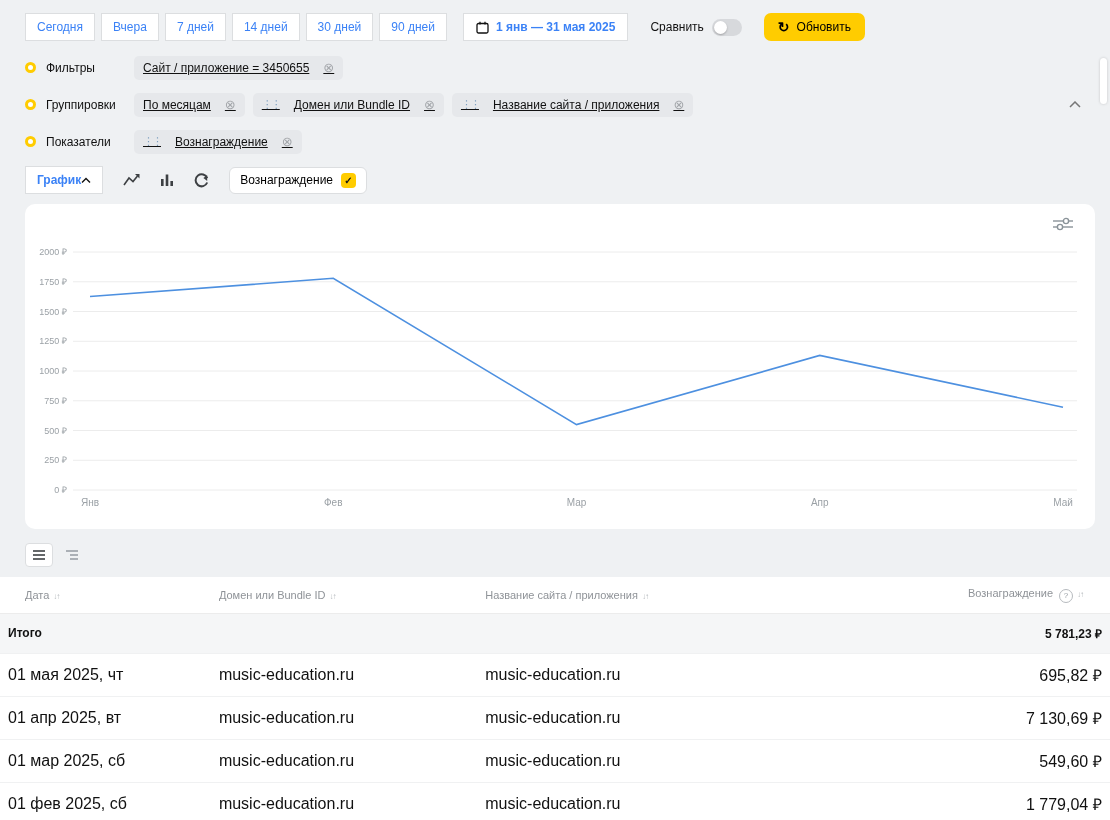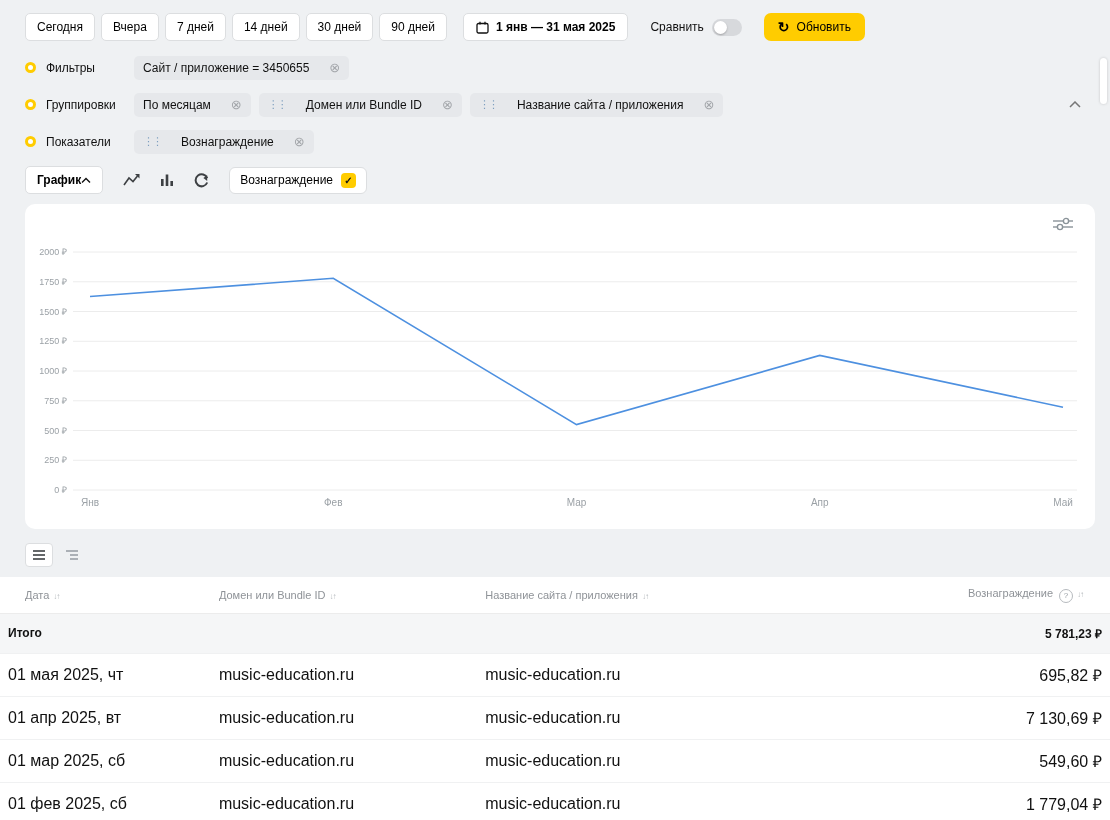--- a/index.html
+++ b/index.html
@@ -4,37 +4,37 @@
 <style>
   html,body{margin:0;padding:0;}
   body{
     width:1110px;height:820px;overflow:hidden;position:relative;
     background:#eff1f3;color:#111;
     font-family:"Liberation Sans",sans-serif;font-size:13px;
   }
   button{font-family:inherit;}
   
   .toolbar{display:flex;align-items:center;gap:6px;padding:13px 25px 8px 25px;}
-  .btn{background:#fff;border:1px solid #dcdee0;border-radius:5px;padding:6px 11px;
-       font-size:12px;color:#000000;cursor:pointer;white-space:nowrap;}
+  .btn{background:#fff;border:1px solid #dcdee0;border-radius:0;padding:6px 11px;
+       font-size:12px;color:#3b82f6;cursor:pointer;white-space:nowrap;}
   .date-btn{display:inline-flex;align-items:center;gap:7px;font-weight:bold;margin-left:10px;padding:6px 12px;}
   .compare-wrap{display:flex;align-items:center;gap:8px;margin-left:16px;}
   .compare-label{font-size:12px;}
   .toggle{width:30px;height:17px;background:#d7d9dc;border-radius:9px;position:relative;display:inline-block;cursor:pointer;flex:none;}
   .toggle .knob{position:absolute;left:2px;top:2px;width:13px;height:13px;background:#fff;border-radius:50%;box-shadow:0 1px 2px rgba(0,0,0,.25);}
   .refresh-btn{display:inline-flex;align-items:center;gap:7px;background:#fc0;border:none;border-radius:7px;
        padding:7px 14px;font-size:12px;margin-left:16px;cursor:pointer;}
   .refresh-glyph{font-size:14px;line-height:1;font-weight:bold;}
   
   .filter-row{display:flex;align-items:center;padding:0 25px;height:37px;}
   .row-dot{width:11px;height:11px;border-radius:50%;border:3px solid #fc0;box-sizing:border-box;flex:none;background:#fff;}
   .row-label{font-size:12px;margin-left:10px;width:88px;flex:none;}
   .chips{display:flex;align-items:center;gap:8px;}
-  .chip{display:inline-flex;align-items:center;gap:20px;background:#e6e8eb;border-radius:5px;
-        padding:5px 9px;font-size:12px;cursor:pointer;white-space:nowrap;}
+  .chip{display:inline-flex;align-items:center;gap:14px;background:#e6e8eb;border-radius:5px;
+        padding:5px 9px;font-size:12px;cursor:pointer;white-space:nowrap;text-decoration:underline;}
   .chip-handle{color:#7d9ebf;font-size:11px;letter-spacing:-2px;line-height:1;cursor:grab;}
   .chip-x{color:#a2a5a9;font-size:13px;line-height:1;cursor:pointer;}
   .collapse-btn{margin-left:auto;background:none;border:none;cursor:pointer;padding:4px;line-height:0;}
   
   .chart-controls{display:flex;align-items:center;gap:12px;padding:6px 25px 10px 25px;}
   .chart-dd{display:inline-flex;align-items:center;gap:0;font-weight:bold;}
   .type-icons{display:flex;align-items:center;gap:16px;margin-left:6px;}
   .icon-btn{background:none;border:none;padding:2px;cursor:pointer;line-height:0;}
   .metric-pill{display:inline-flex;align-items:center;gap:8px;background:#fff;border:1px solid #dcdee0;
         border-radius:6px;padding:5px 10px;font-size:12px;margin-left:6px;cursor:pointer;}

